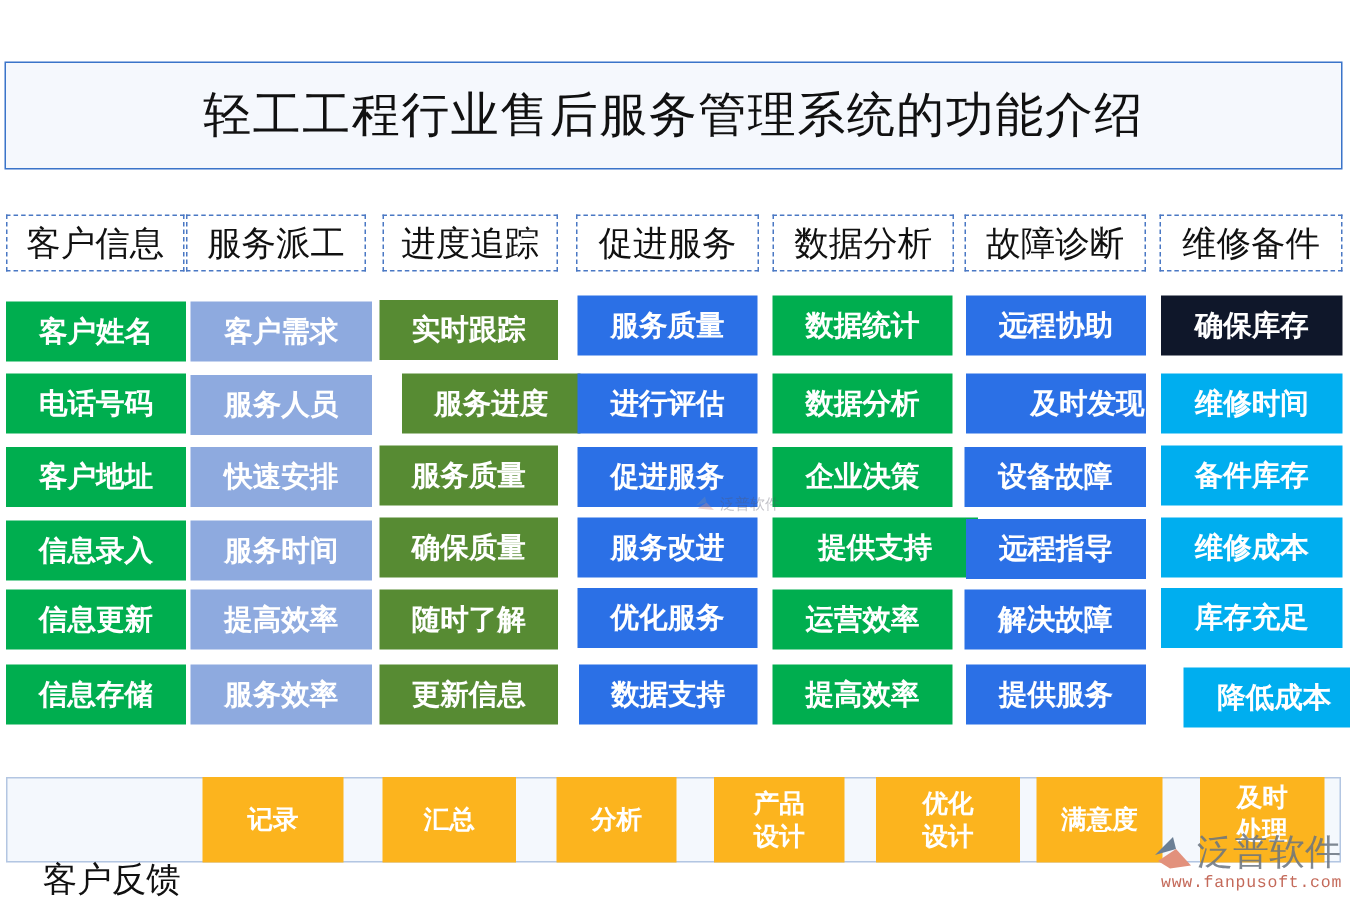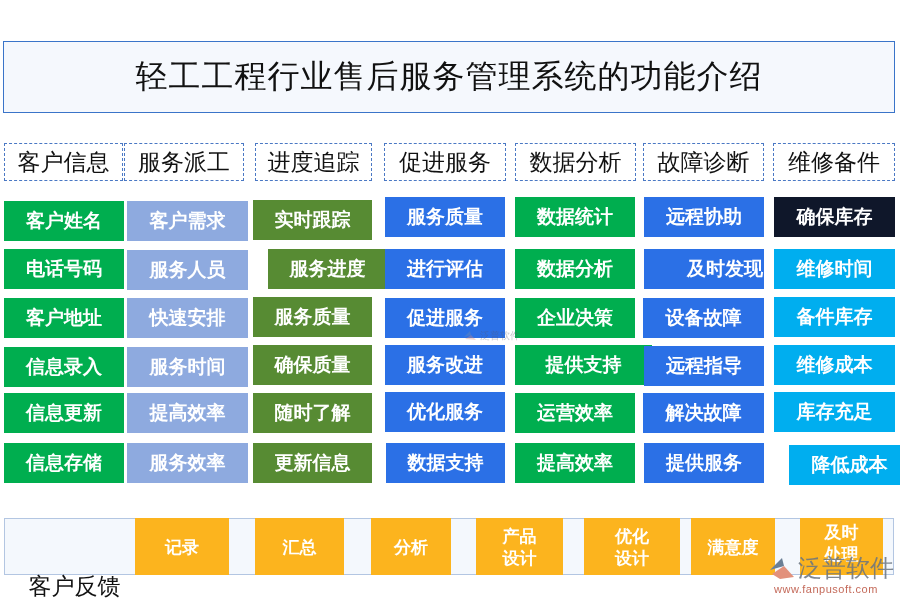--- a/index.html
+++ b/index.html
@@ -37,21 +37,21 @@
     background: #fcb41e; color: #ffffff; font-size: 17px; font-weight: bold;
     display: flex; align-items: center; justify-content: center; text-align: center;
     line-height: 22px; white-space: pre-line;
     font-family: "DejaVu Serif", "Liberation Serif", serif;
   }
   .watermark {
     position: absolute; left: 768px; top: 555px; width: 130px; height: 44px;
   }
   .wm-logo { position: absolute; left: 0; top: 0; width: 30px; height: 28px; }
   .wm-text { position: absolute; left: 30px; top: -3px; font-size: 24px; color: #6a7480; font-family: "DejaVu Sans", sans-serif; opacity: 0.85; }
-  .wm-url { position: absolute; left: 6px; top: 28px; font-size: 11px; color: #c46a5a; font-family: Liberation Sans, sans-serif; letter-spacing: 0.5px; }
+  .wm-url { position: absolute; left: 6px; top: 28px; font-size: 11px; color: #c46a5a; font-family: Liberation Mono, monospace; letter-spacing: 0.5px; }
   .wm-small {
     position: absolute; left: 462px; top: 329px; width: 60px; height: 18px; opacity: 0.35;
   }
   .wm-small .t { position: absolute; left: 18px; top: 0; font-size: 10px; color: #556; font-family: "DejaVu Sans", sans-serif; }
 </style>
 </head>
 <body>
 
 <div class="title-box">
   <span>轻工工程行业售后服务管理系统的功能介绍</span>

